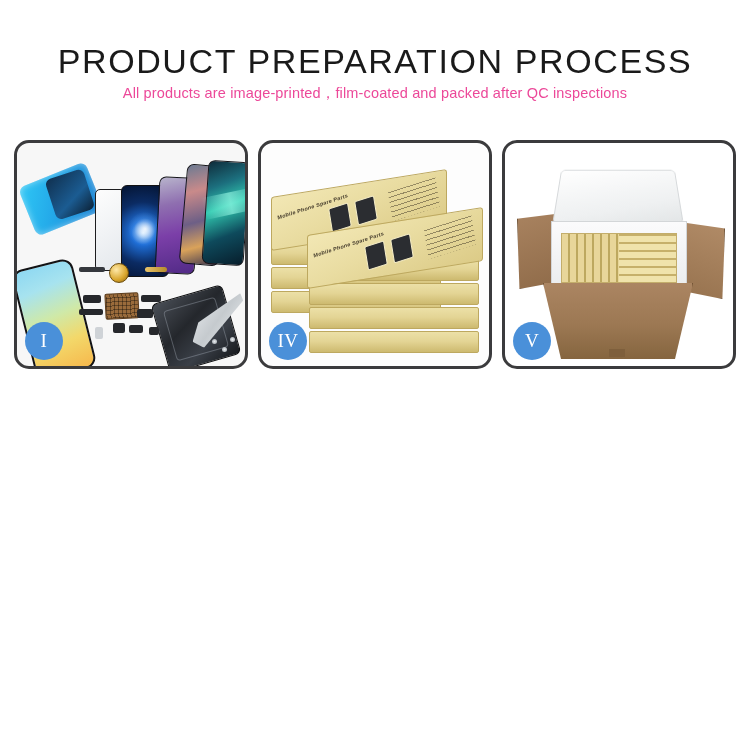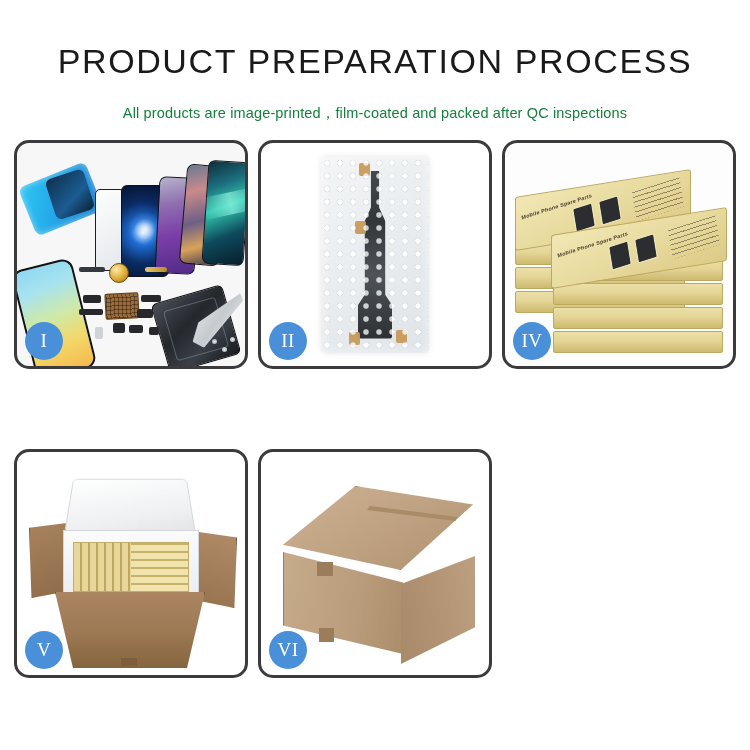--- a/index.html
+++ b/index.html
@@ -11,21 +11,21 @@
   }
   .page { position: relative; width: 750px; height: 750px; background: #fff; }
 
   
   .header { padding-top: 44px; text-align: center; }
   .title {
     font-size: 34px; font-weight: 400; letter-spacing: 1.6px;
     color: #1a1a1a; line-height: 1.05; white-space: nowrap;
   }
   .subtitle {
-    margin-top: 24px; font-size: 14.5px; color: #15803d;
+    margin-top: 4px; font-size: 14.5px; color: #ec4899;
     letter-spacing: .15px; white-space: nowrap;
   }
 
   
   .grid {
     position: absolute; left: 14px; top: 140px;
     width: 722px; height: 538px;
     display: grid;
     grid-template-columns: repeat(3, 234px);
     grid-template-rows: repeat(2, 229px);
@@ -337,33 +337,20 @@
         <div class="sp" style="left:78px;top:184px;width:8px;height:12px;background:#cfd3d7;"></div>
         <div class="sp" style="left:132px;top:184px;width:10px;height:8px;"></div>
         <div class="tweez"></div>
         <div class="scrw" style="right:18px;bottom:14px;"></div>
         <div class="scrw" style="right:28px;bottom:22px;"></div>
         <div class="scrw" style="right:10px;bottom:24px;"></div>
       </div>
       <div class="badge">I</div>
     </div>
 
-    <div class="panel p2">
-      <div class="stage">
-        <div class="bubble-bag">
-          <div class="inner-part"></div>
-          <div class="tape" style="left:38px;top:6px;"></div>
-          <div class="tape" style="left:34px;top:64px;"></div>
-          <div class="tape" style="left:28px;bottom:8px;"></div>
-          <div class="tape" style="right:22px;bottom:10px;"></div>
-          <div class="bub-overlay"></div>
-        </div>
-      </div>
-      <div class="badge">II</div>
-    </div>
 
 
     <div class="panel p4">
       <div class="stage">
         <div class="stack">
 
           <div class="bx" style="left:4px;  top:58px;"></div>
           <div class="bx" style="left:4px;  top:82px;"></div>
           <div class="bx" style="left:4px;  top:106px;"></div>
           <div class="bx" style="left:4px;  top:130px;"></div>
@@ -397,26 +384,15 @@
         <div class="v-flapR"></div>
         <div class="v-foamlid"></div>
         <div class="v-foambox"></div>
         <div class="v-inner"></div>
         <div class="v-body"></div>
         <div class="v-tab" style="left:104px;top:206px;width:16px;height:8px;"></div>
       </div>
       <div class="badge">V</div>
     </div>
 
-    <div class="panel p6">
-      <div class="stage">
-        <div class="c-top"></div>
-        <div class="c-seam"></div>
-        <div class="c-left"></div>
-        <div class="c-right"></div>
-        <div class="c-tab" style="left:56px;top:110px;width:16px;height:14px;"></div>
-        <div class="c-tab" style="left:58px;top:176px;width:15px;height:14px;"></div>
-      </div>
-      <div class="badge">VI</div>
-    </div>
 
   </div>
 </div>
 
 </body></html>

